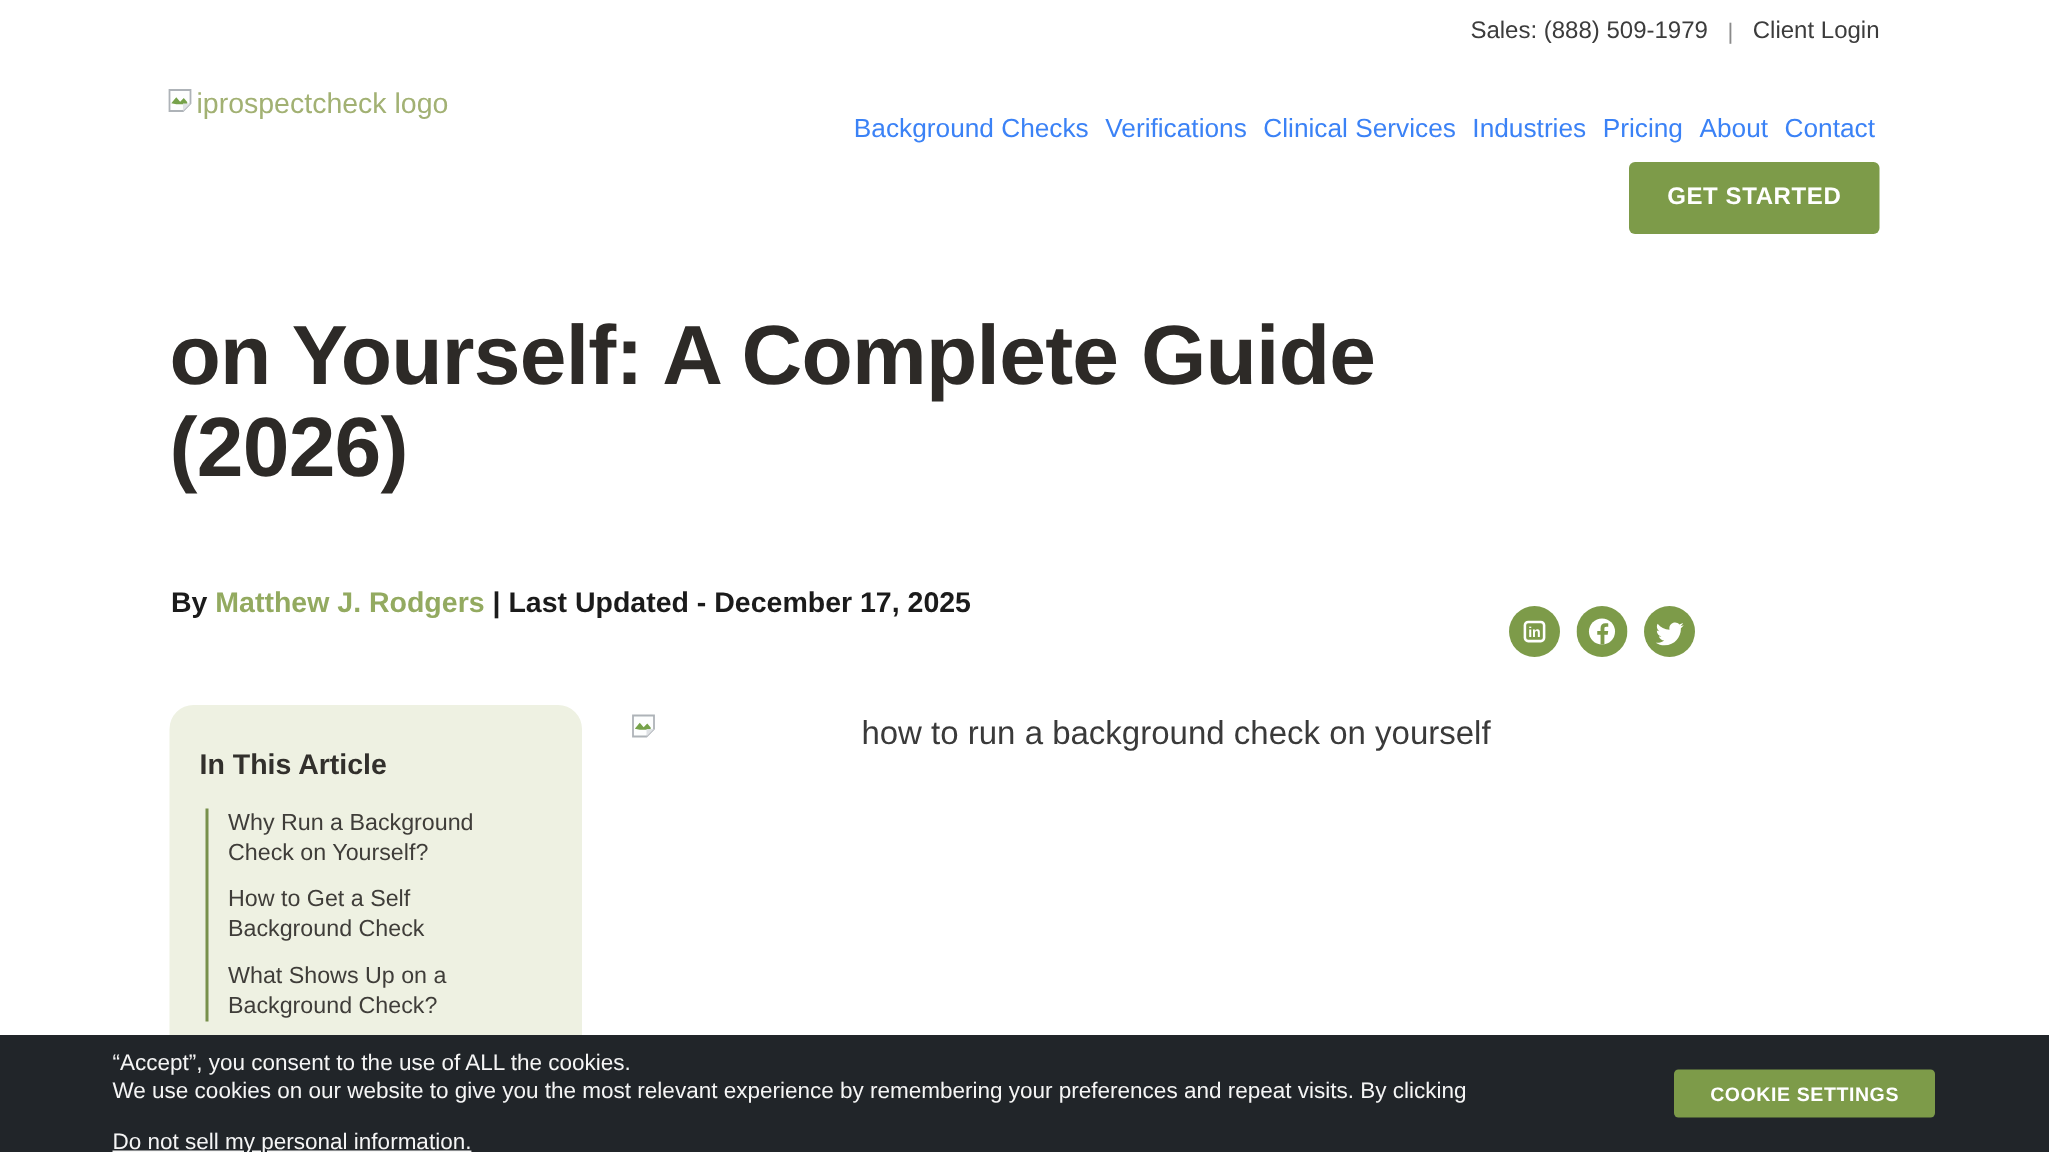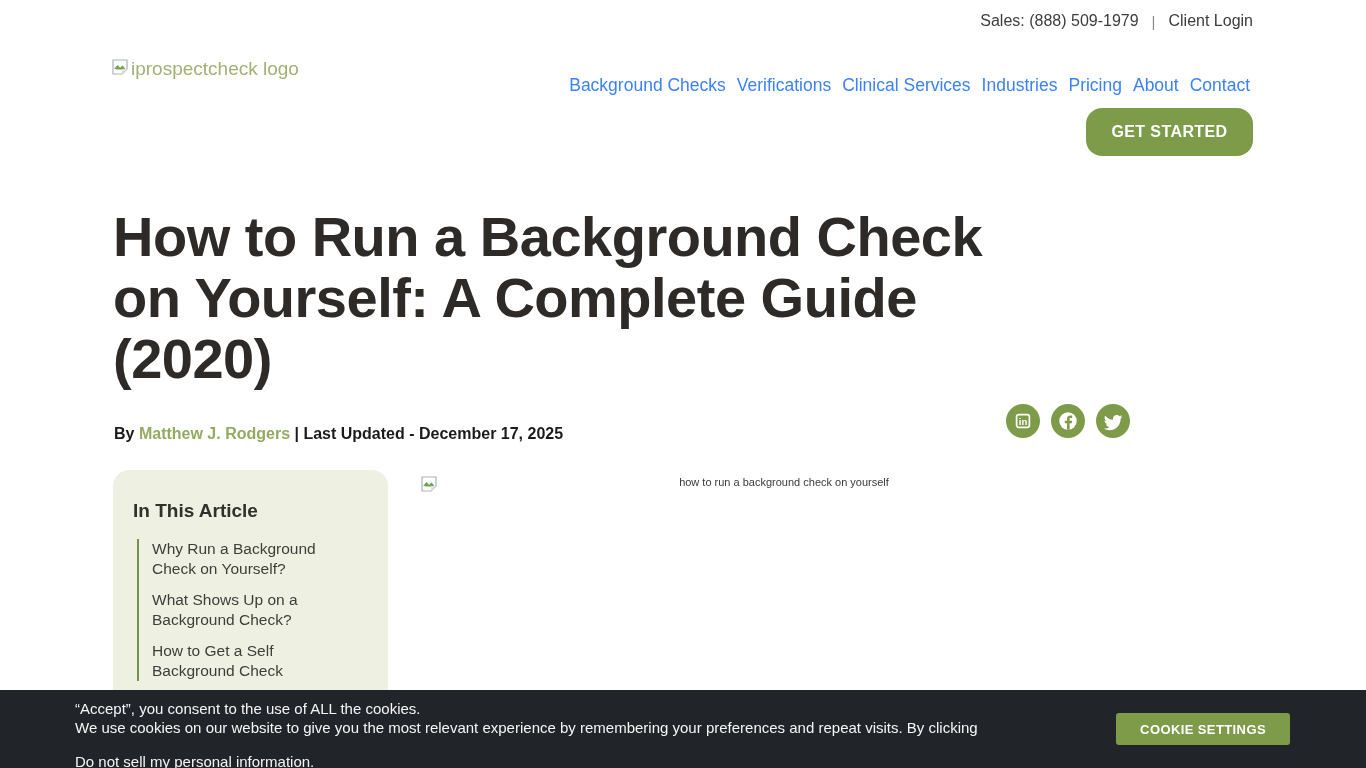--- a/index.html
+++ b/index.html
@@ -15,47 +15,47 @@
   
   .logo { position:absolute; left:111px; top:57px; display:flex; align-items:flex-end; gap:2px; cursor:pointer; }
   .logo-alt { font-size:19px; color:#a2b173; line-height:22px; }
 
   
   .nav { position:absolute; top:75px; right:116px; display:flex; gap:11px; }
   .nav a { font-size:17.5px; color:#3b82f6; text-decoration:none; cursor:pointer; white-space:nowrap; }
 
   
   .cta { position:absolute; top:108px; right:113px; width:167px; height:48px; background:#7d9b49;
-         border:none; border-radius:16px; color:#fff; font-family:"Liberation Sans", sans-serif;
+         border:none; border-radius:4px; color:#fff; font-family:"Liberation Sans", sans-serif;
          font-size:16px; font-weight:700; letter-spacing:0.4px; cursor:pointer; }
 
   
   h1 { position:absolute; left:113px; top:206px; width:1020px; font-size:56px; line-height:61px;
        font-weight:700; color:#2d2a27; letter-spacing:-0.5px; }
 
   
-  .byline { position:absolute; left:114px; top:425px; font-size:16px; font-weight:600; color:#1b1b1b; }
+  .byline { position:absolute; left:114px; top:392px; font-size:19px; font-weight:600; color:#1b1b1b; }
   .byline .author { color:#93aa60; text-decoration:none; font-weight:700; cursor:pointer; }
 
   
   .social { position:absolute; left:1006px; top:404px; display:flex; gap:11px; }
   .social-btn { width:34px; height:34px; border-radius:50%; cursor:pointer; display:block; }
 
   
   .toc { position:absolute; left:113px; top:470px; width:275px; height:298px; background:#eef1e2;
          padding:30px 20px 0 20px;border-radius:16px; }
   .toc-title { font-size:19px; font-weight:700; color:#32302c; }
   .toc ul { list-style:none; margin:17px 0 0 4px; border-left:2px solid #77904b; padding-left:13px; width:206px; }
   .toc li { font-size:15.5px; line-height:20px; color:#3f3d39; margin-bottom:11px; cursor:pointer; }
 
   
   .hero { position:absolute; left:420px; top:470px; width:728px; height:230px; }
   .hero .broken { position:absolute; left:0; top:4px; }
   .hero-alt { position:absolute; left:0; top:6px; width:100%; text-align:center;
-              font-size:11px; color:#3a3a3a; }
+              font-size:22px; color:#3a3a3a; }
 
   
   .cookie { position:absolute; left:0; bottom:0; width:1366px; height:78px; background:#212529; z-index:10; }
   .cookie-text { position:absolute; left:75px; top:10px; width:965px; color:#f5f5f5;
                  font-size:15px; line-height:18.5px; }
   .cookie-link { display:inline-block; margin-top:16px; color:#f5f5f5; text-decoration:underline;
                  font-size:15px; cursor:pointer; }
   .cookie-buttons { position:absolute; right:76px; top:23px; display:flex; gap:16px;flex-direction:column; }
   .cookie-buttons button { height:32px; background:#7d9b49; border:none; border-radius:3px; color:#fff;
                  font-family:"Liberation Sans", sans-serif; font-size:13px; font-weight:600;
@@ -91,23 +91,22 @@
     <a href="#">Clinical Services</a>
     <a href="#">Industries</a>
     <a href="#">Pricing</a>
     <a href="#">About</a>
     <a href="#">Contact</a>
   </div>
 
   <button class="cta">GET STARTED</button>
 
   <h1>
-    <div>How to Run a Background Check</div>
     <div>on Yourself: A Complete Guide</div>
-    <div>(2020)</div>
+    <div>(2026)</div>
   </h1>
 
   <div class="byline">
     <span>By</span>
     <a href="#" class="author">Matthew J. Rodgers</a>
     <span>| Last Updated - December 17, 2025</span>
   </div>
 
   <div class="social">
     <a href="#" class="social-btn">
@@ -137,22 +136,22 @@
           </g>
         </svg>
       </span>
     </a>
   </div>
 
   <aside class="toc">
     <div class="toc-title">In This Article</div>
     <ul>
       <li>Why Run a Background Check on Yourself?</li>
+      <li>How to Get a Self Background Check</li>
       <li>What Shows Up on a Background Check?</li>
-      <li>How to Get a Self Background Check</li>
     </ul>
   </aside>
 
   <div class="hero">
     <span class="broken">
       <svg width="18" height="19" viewBox="0 0 18 19">
         <path d="M2 3h14v9l-5 5H2z" fill="#fdfefe" stroke="#aeb3b8" stroke-width="1.2"></path>
         <path d="M3.2 11.8l3.3-3.9 2.6 2.9 2.4-2.4 2.3 2.6v1.5H6.5z" fill="#76a24a"></path>
         <path d="M16 12l-5 5v-5z" fill="#dfe2e5"></path>
       </svg>

